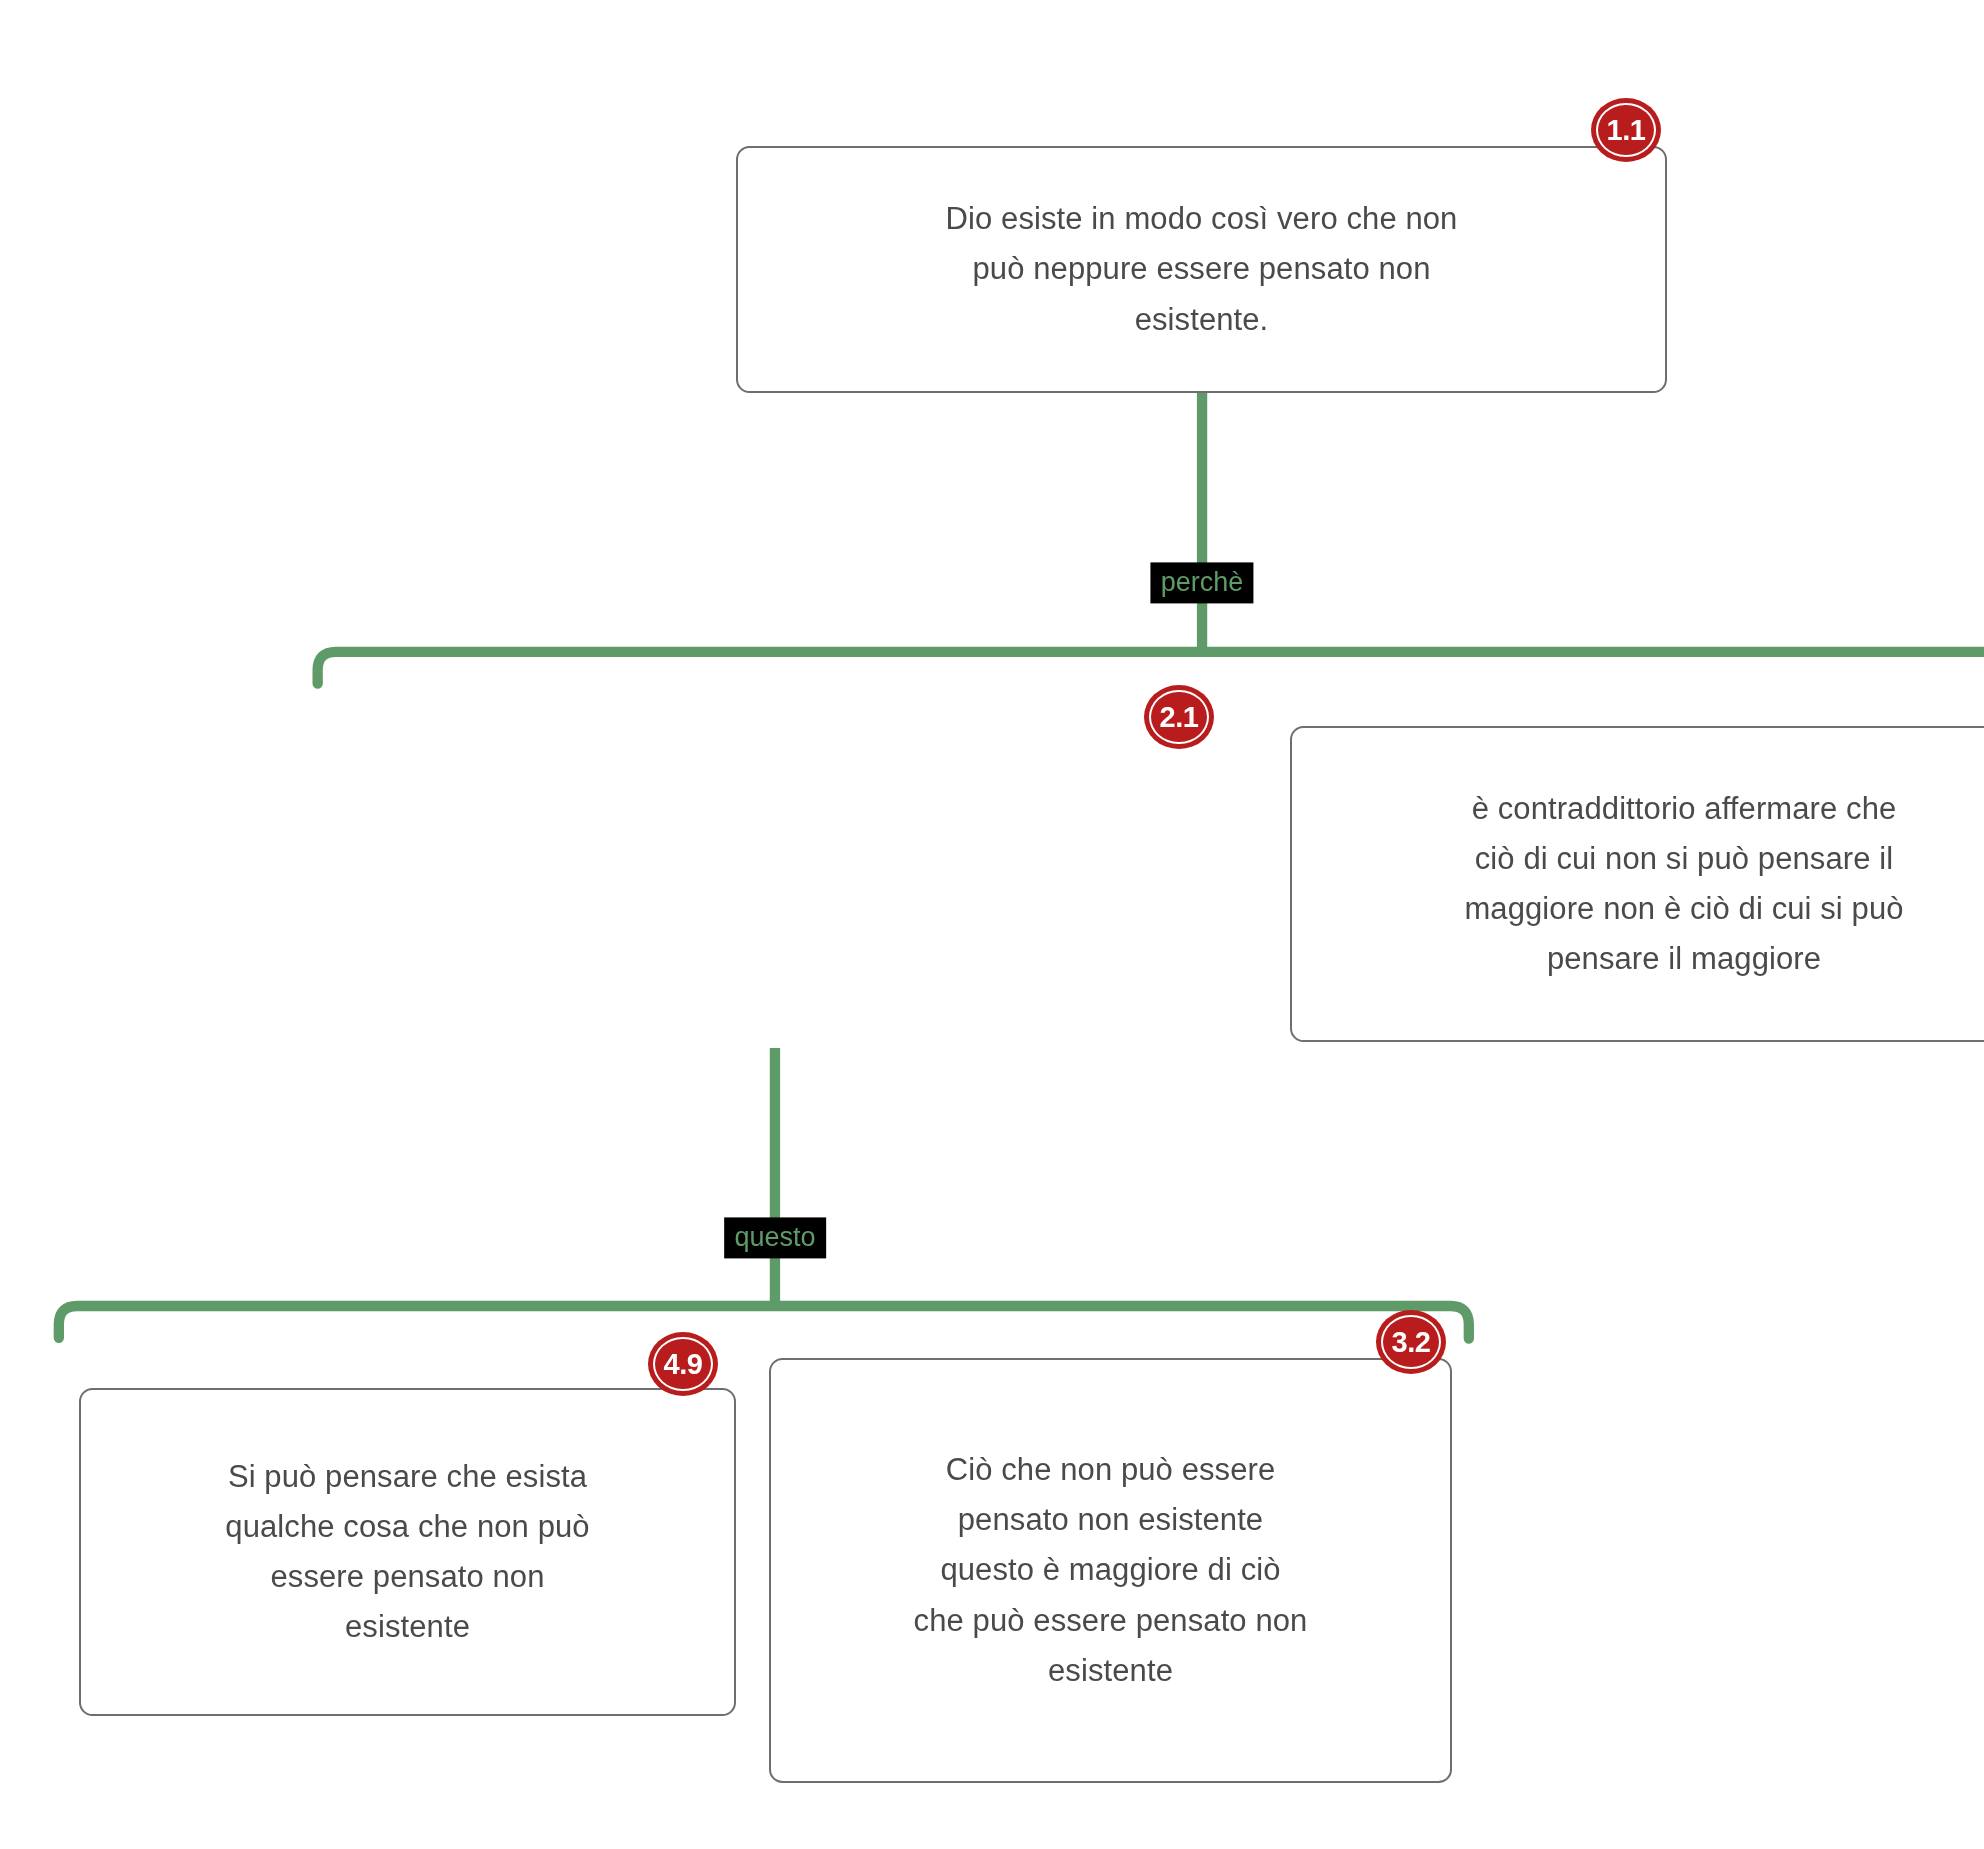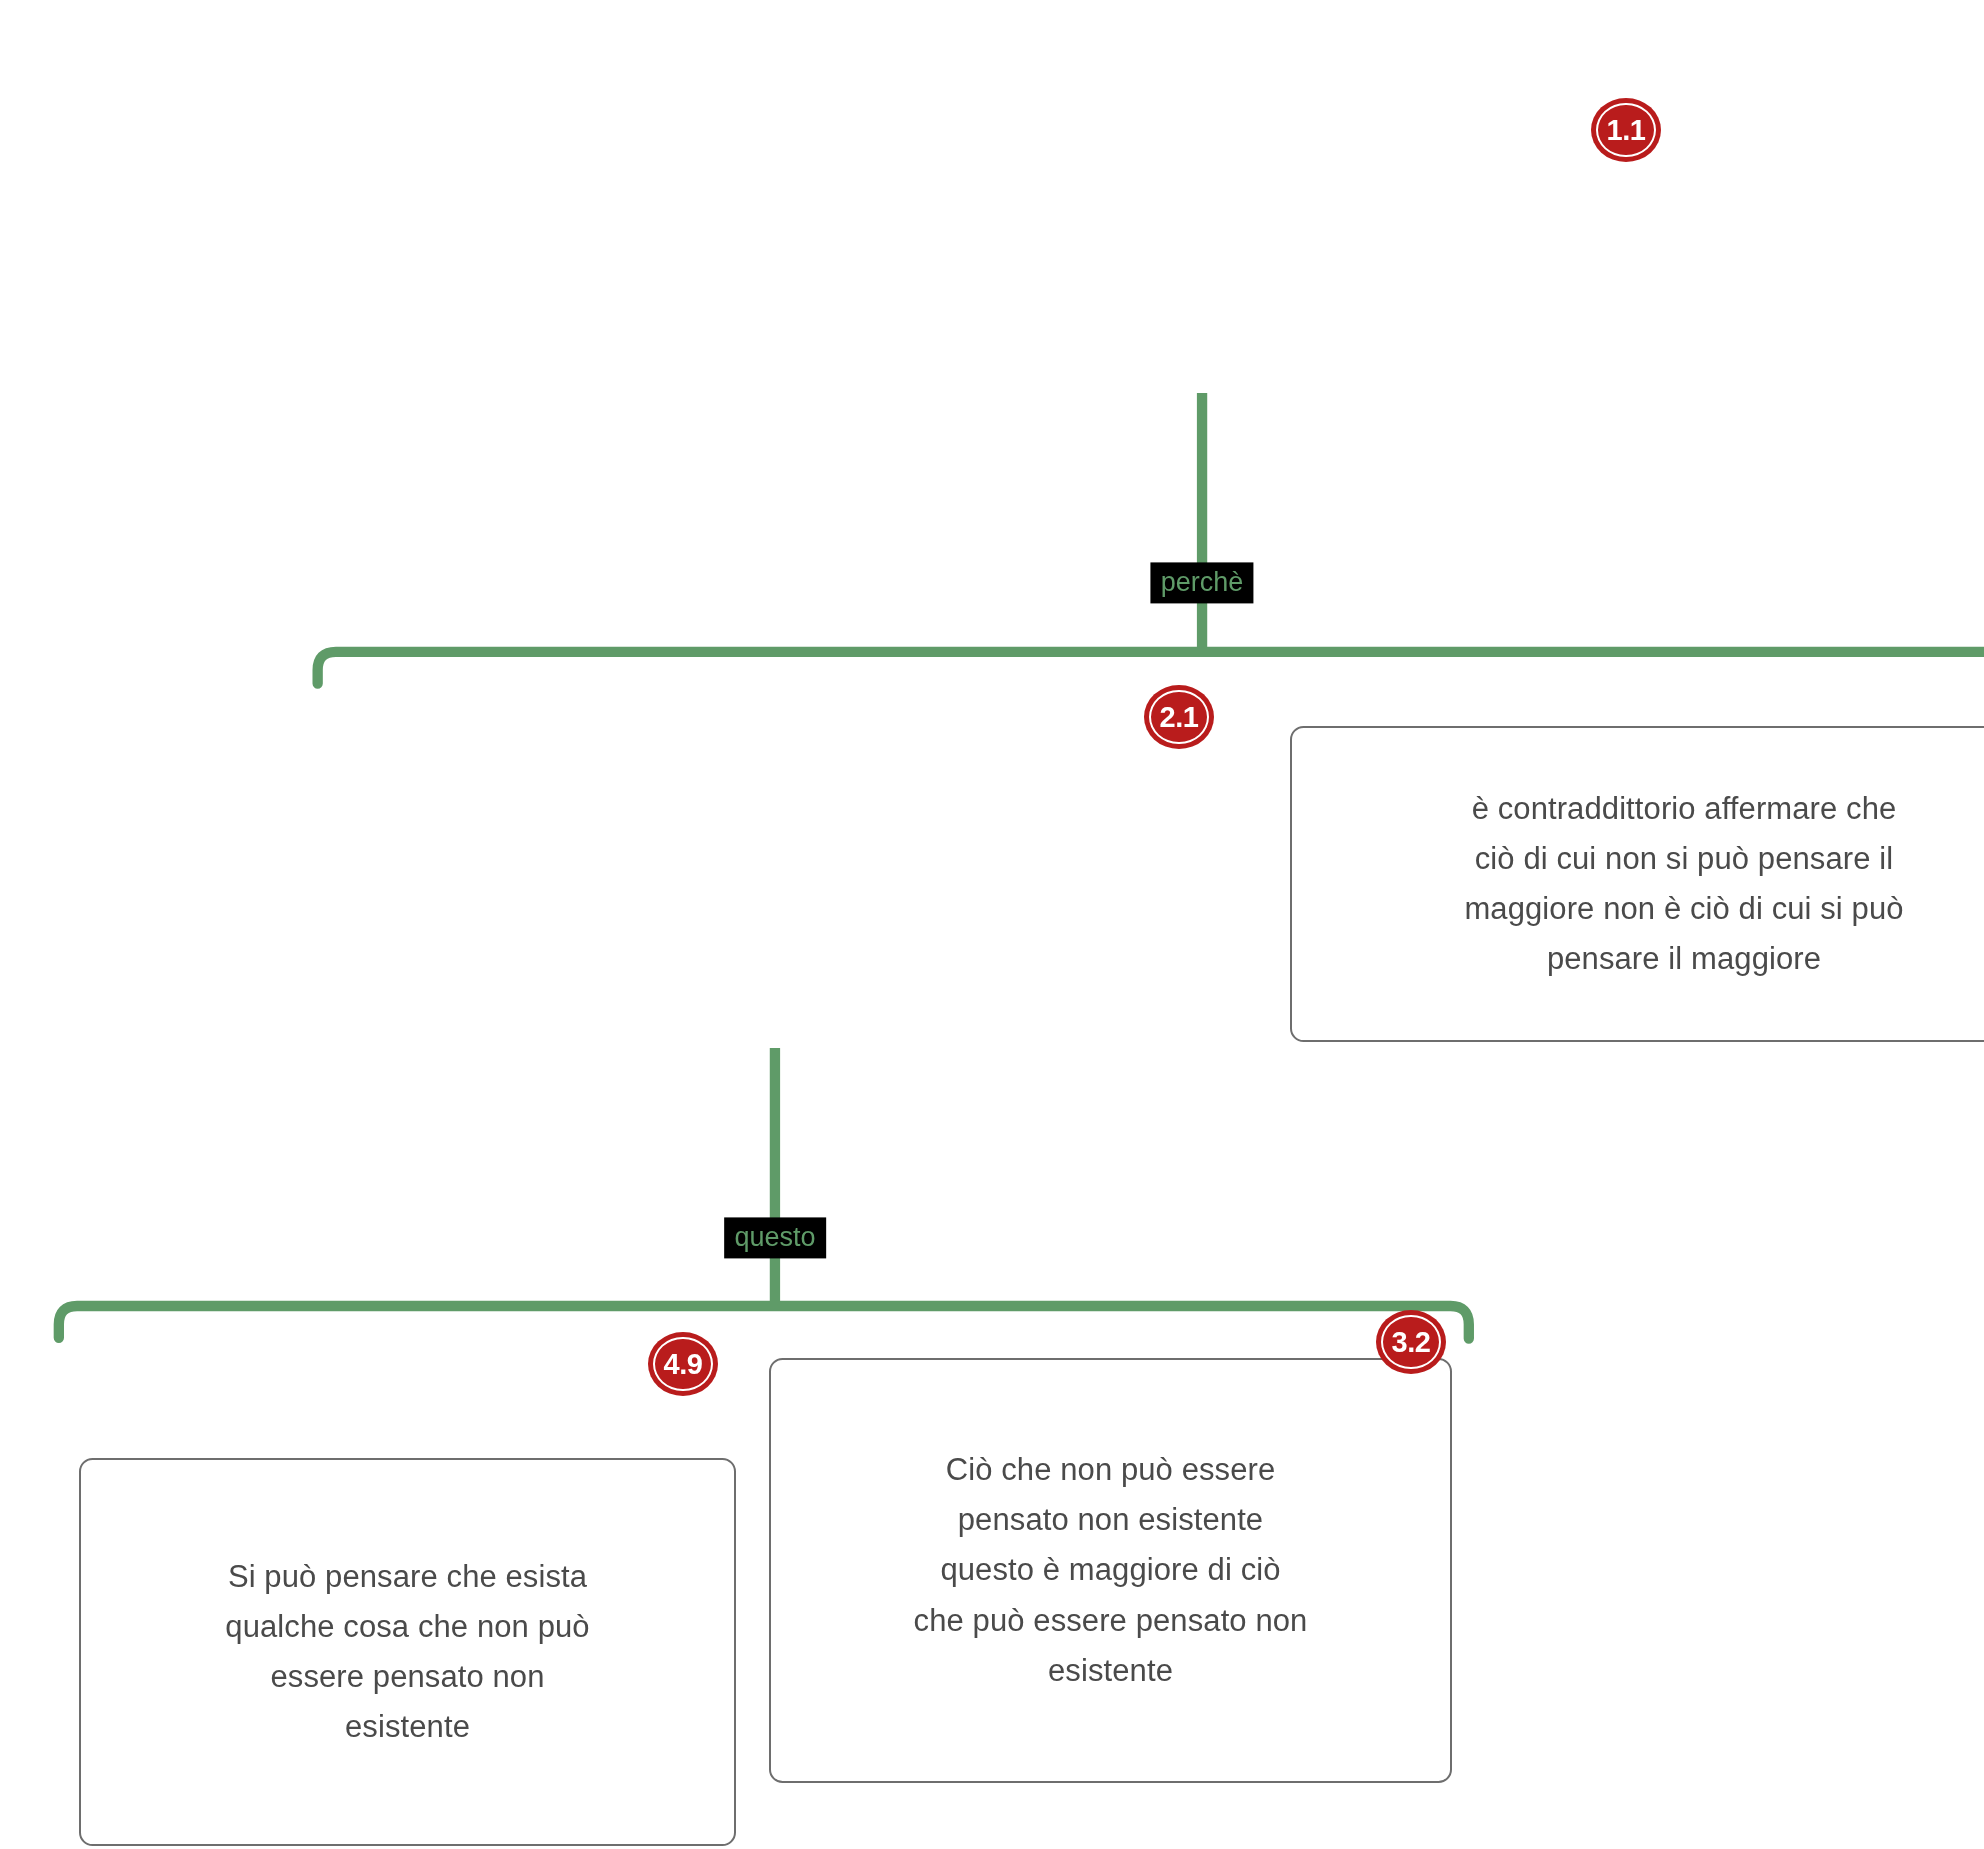--- a/index.html
+++ b/index.html
@@ -109,36 +109,41 @@
     <path d="M 1952 2640 L 1952 3290" fill="none" stroke="#5f9b68" stroke-width="26" stroke-linecap="butt"></path>
 
     <path d="M 148 3370 L 148 3336 Q 148 3290 194 3290
              L 3654 3290 Q 3700 3290 3700 3336 L 3700 3372" fill="none" stroke="#5f9b68" stroke-width="26" stroke-linecap="round" stroke-linejoin="round"></path>
   </svg>
 
   <div class="edge-label" style="left:1202px; top:583px;">perchè</div>
 
   <div class="edge-label" style="left:775px; top:1238px;">questo</div>
 
+  <div class="claim-box" style="left:736px; top:146px; width:931px; height:247px;">
+    <span class="claim-text">Dio esiste in modo così vero che non
+può neppure essere pensato non
+esistente.</span>
+  </div>
   <div class="badge" style="left:1591px; top:98px;">
     <span class="badge-label">1.1</span>
   </div>
 
   <div class="badge" style="left:1144px; top:685px;text-align:center;">
     <span class="badge-label">2.1</span>
   </div>
 
   <div class="claim-box" style="left:1290px; top:726px; width:788px; height:316px;">
     <span class="claim-text">è contraddittorio affermare che
 ciò di cui non si può pensare il
 maggiore non è ciò di cui si può
 pensare il maggiore</span>
   </div>
 
-  <div class="claim-box" style="left:79px; top:1458px; width:657px; height:388px;">
+  <div class="claim-box" style="left:79px; top:1388px; width:657px; height:328px;">
     <span class="claim-text">Si può pensare che esista
 qualche cosa che non può
 essere pensato non
 esistente</span>
   </div>
   <div class="badge" style="left:648px; top:1332px;">
     <span class="badge-label">4.9</span>
   </div>
 
   <div class="claim-box" style="left:769px; top:1358px; width:683px; height:425px;">

